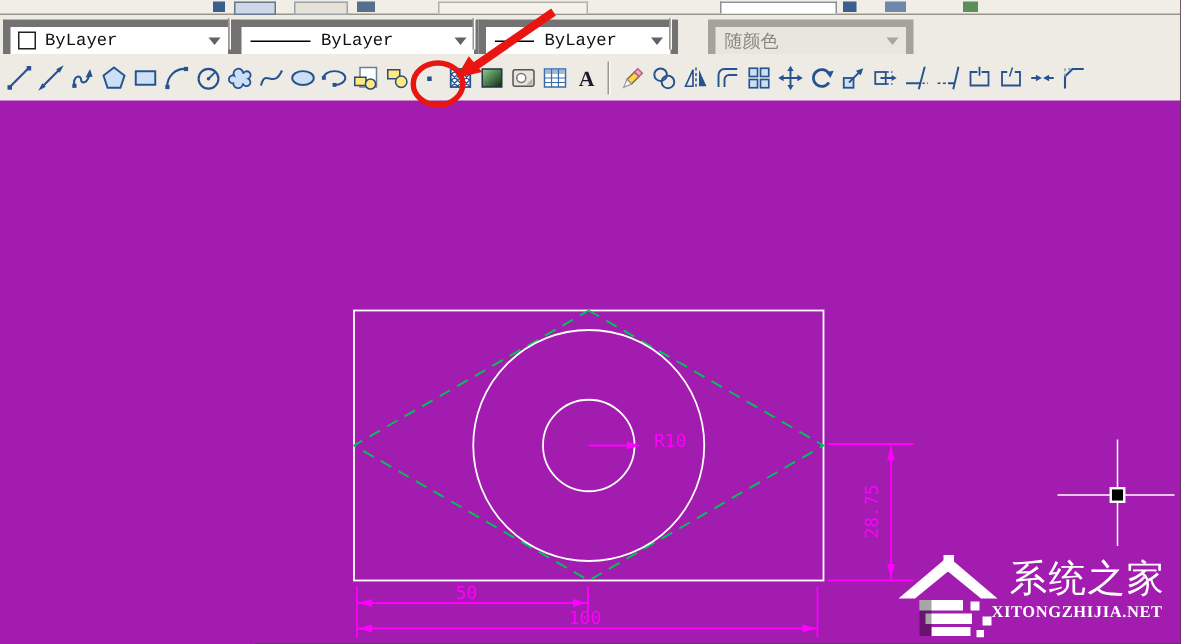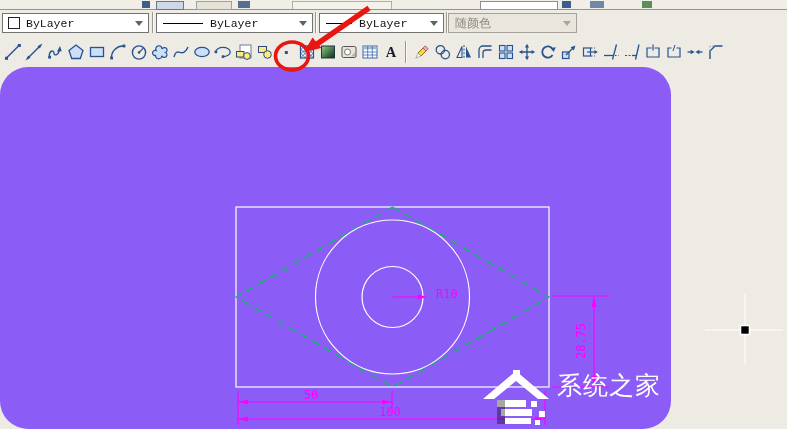--- a/index.html
+++ b/index.html
@@ -4,41 +4,41 @@
 <style>
   html,body{margin:0;padding:0;background:#000;}
   #app{position:relative;width:787px;height:429px;overflow:hidden;background:#eeebe4;font-family:"Liberation Sans",sans-serif;}
 
   
   #top-strip{position:absolute;left:0;top:0;width:787px;height:9px;background:#f1eee7;border-bottom:1px solid #98958a;}
   .frag{position:absolute;top:1px;height:7px;}
 
   
   #combo-row{position:absolute;left:0;top:10px;width:787px;height:26px;background:#eeebe4;}
-  .combo{position:absolute;top:3px;height:18px;background:#fff;border:1px solid #737373;display:flex;align-items:center;font:11.5px "Liberation Mono",monospace;color:#111;white-space:nowrap;}
+  .combo{position:absolute;top:3px;height:18px;background:#fff;border:5px solid #737373;display:flex;align-items:center;font:11.5px "Liberation Mono",monospace;color:#111;white-space:nowrap;}
   .combo.disabled{background:#e9e6de;border-color:#a5a29a;color:#8b897f;font-family:"Liberation Sans",sans-serif;font-size:12px;}
   .arr{position:absolute;right:3px;top:0;height:18px;width:12px;display:flex;align-items:center;justify-content:center;}
   .arr:after{content:"";border-left:4px solid transparent;border-right:4px solid transparent;border-top:5px solid #5f6367;}
   .combo.disabled .arr:after{border-top-color:#a8a59b;}
   .swatch{width:10px;height:10px;background:#fff;border:1px solid #222;margin-left:5px;}
   .ltline{height:1px;background:#000;margin-left:6px;}
   .combo .lbl{margin-left:7px;}
   .vsep{position:absolute;top:2px;height:21px;width:0;border-left:1px solid #9b988f;border-right:1px solid #fbfaf6;}
 
   
   #icon-row{position:absolute;left:0;top:36px;width:787px;height:31px;background:#eeebe4;display:flex;align-items:center;padding-left:2px;box-sizing:border-box;}
   .tbb{width:21px;height:26px;flex:none;display:flex;align-items:center;justify-content:center;}
   .tbb svg{display:block;}
   .tsep{width:0;height:22px;border-left:1px solid #9b988f;border-right:1px solid #fbfaf6;margin:0 4px;flex:none;}
 
   
   #annotate{position:absolute;left:252px;top:0;width:150px;height:84px;z-index:9;pointer-events:none;}
 
   
-  #canvas{position:absolute;left:0;top:67px;width:671px;height:362px;background:#8b5cf6;border-radius:28px;}
+  #canvas{position:absolute;left:0;top:67px;width:787px;height:362px;background:#a21caf;}
   #cad-svg{position:absolute;left:0;top:0;}
   .dimtxt{font-family:"DejaVu Sans Mono",monospace;font-size:12px;fill:#ff00ff;}
 
   
   #watermark{position:absolute;right:8px;bottom:4px;width:180px;height:58px;color:#fff;}
   #wm-house{position:absolute;left:0;bottom:0;}
   #wm-title{position:absolute;left:74px;top:2px;font-size:25px;font-weight:normal;letter-spacing:1px;font-family:"Liberation Sans",sans-serif;}
   #wm-site{position:absolute;left:62px;top:35px;font-size:11px;font-weight:bold;font-family:"Liberation Serif",serif;letter-spacing:0.4px;}
 </style>
 </head>
@@ -70,21 +70,21 @@
       <span class="lbl">ByLayer</span>
       <span class="arr"></span>
     </div>
     <div class="vsep" style="left:315px;"></div>
     <div class="combo" style="left:319px;width:123px;">
       <span class="ltline" style="width:26px;"></span>
       <span class="lbl">ByLayer</span>
       <span class="arr"></span>
     </div>
     <div class="vsep" style="left:446px;"></div>
-    <div class="combo disabled" style="left:448px;width:127px;text-align:right;">
+    <div class="combo disabled" style="left:472px;width:127px;text-align:right;">
       <span class="lbl" style="margin-left:6px;">随颜色</span>
       <span class="arr"></span>
     </div>
   </div>
 
   <div id="icon-row">
     <div class="tbb">
         <svg width="18" height="18">
           <line x1="2.5" y1="15" x2="15" y2="2.5" stroke="#26538f" stroke-width="1.4"></line>
           <rect x="1" y="13.8" width="3" height="3" fill="#26538f"></rect>
@@ -379,16 +379,17 @@
         <polygon points="0,30 33,2 66,30 55,30 33,12 11,30" fill="#fff"></polygon>
         <rect x="14" y="31" width="29" height="7" fill="#fff"></rect>
         <rect x="18" y="40" width="31" height="7" fill="#fff"></rect>
         <rect x="22" y="49" width="26" height="6" fill="#fff"></rect>
         <rect x="48" y="32" width="6" height="6" fill="#fff"></rect>
         <rect x="56" y="42" width="6" height="6" fill="#fff"></rect>
         <rect x="52" y="51" width="5" height="5" fill="#fff"></rect>
         <rect x="14" y="31" width="8" height="24" fill="#000" opacity="0.35"></rect>
       </svg>
       <div id="wm-title">系统之家</div>
+      <div id="wm-site">XITONGZHIJIA.NET</div>
     </div>
   </div>
 
 </div>
 
 </body></html>

